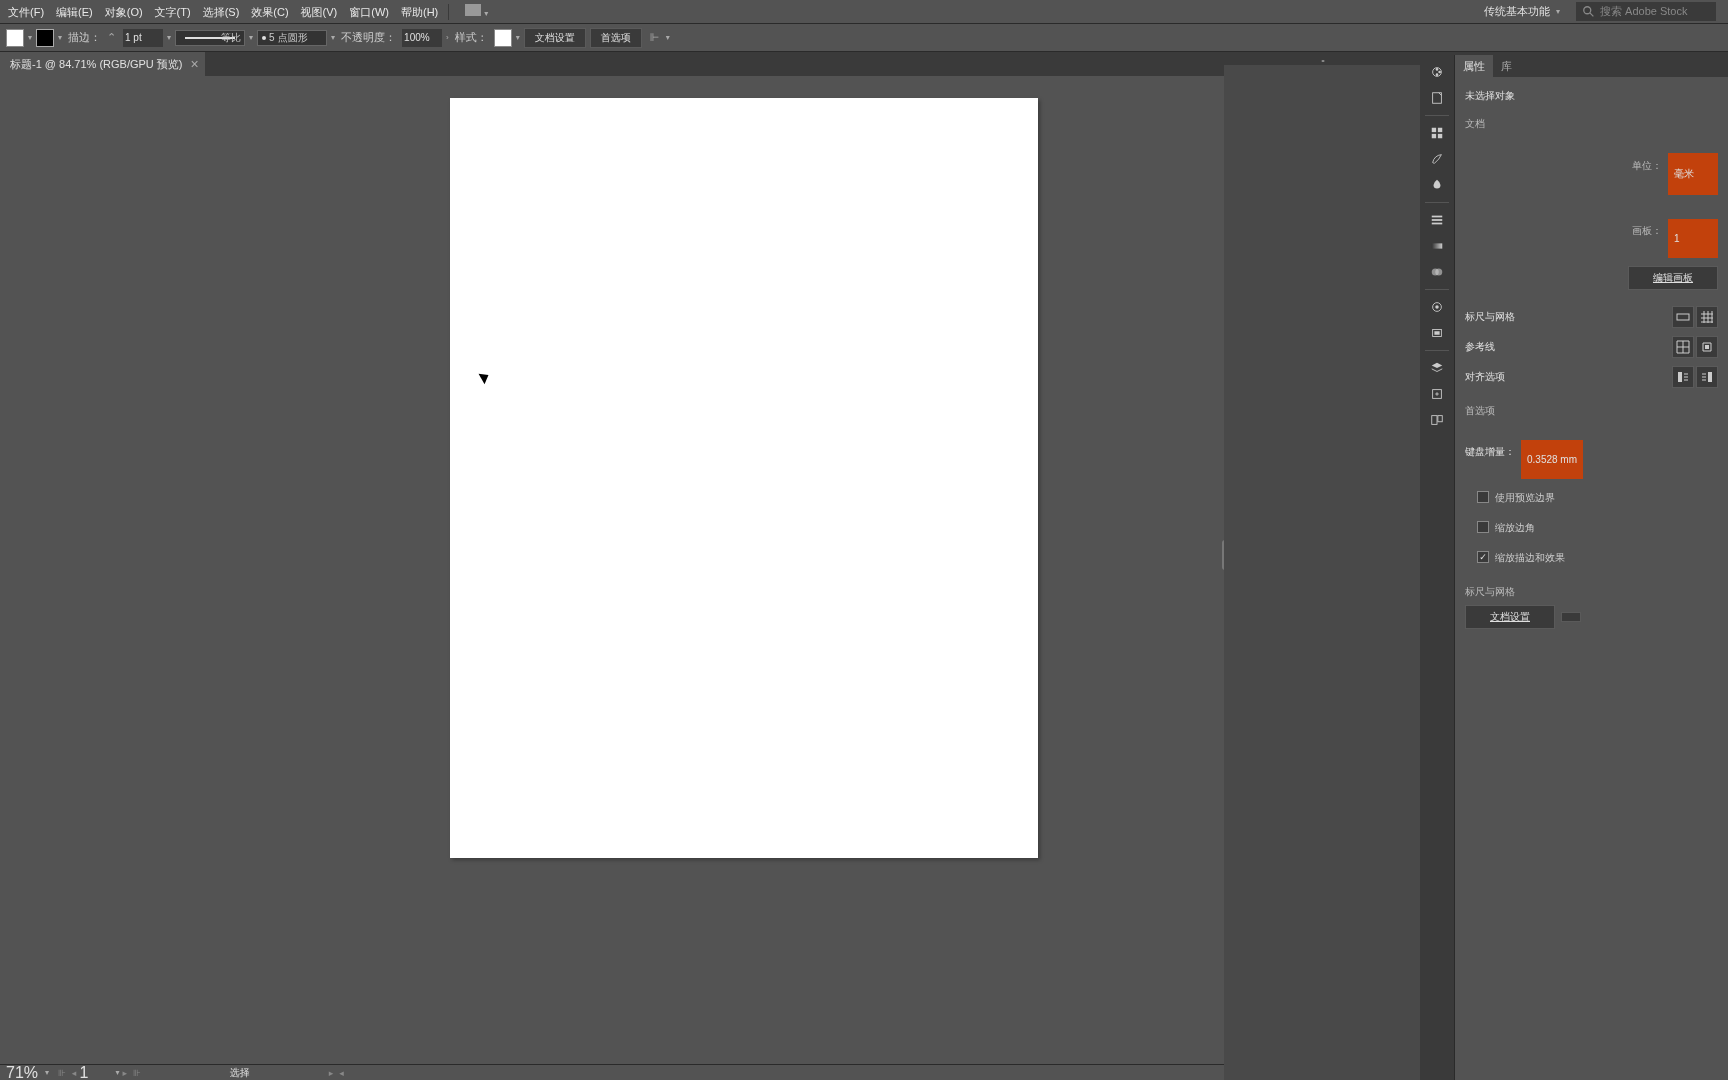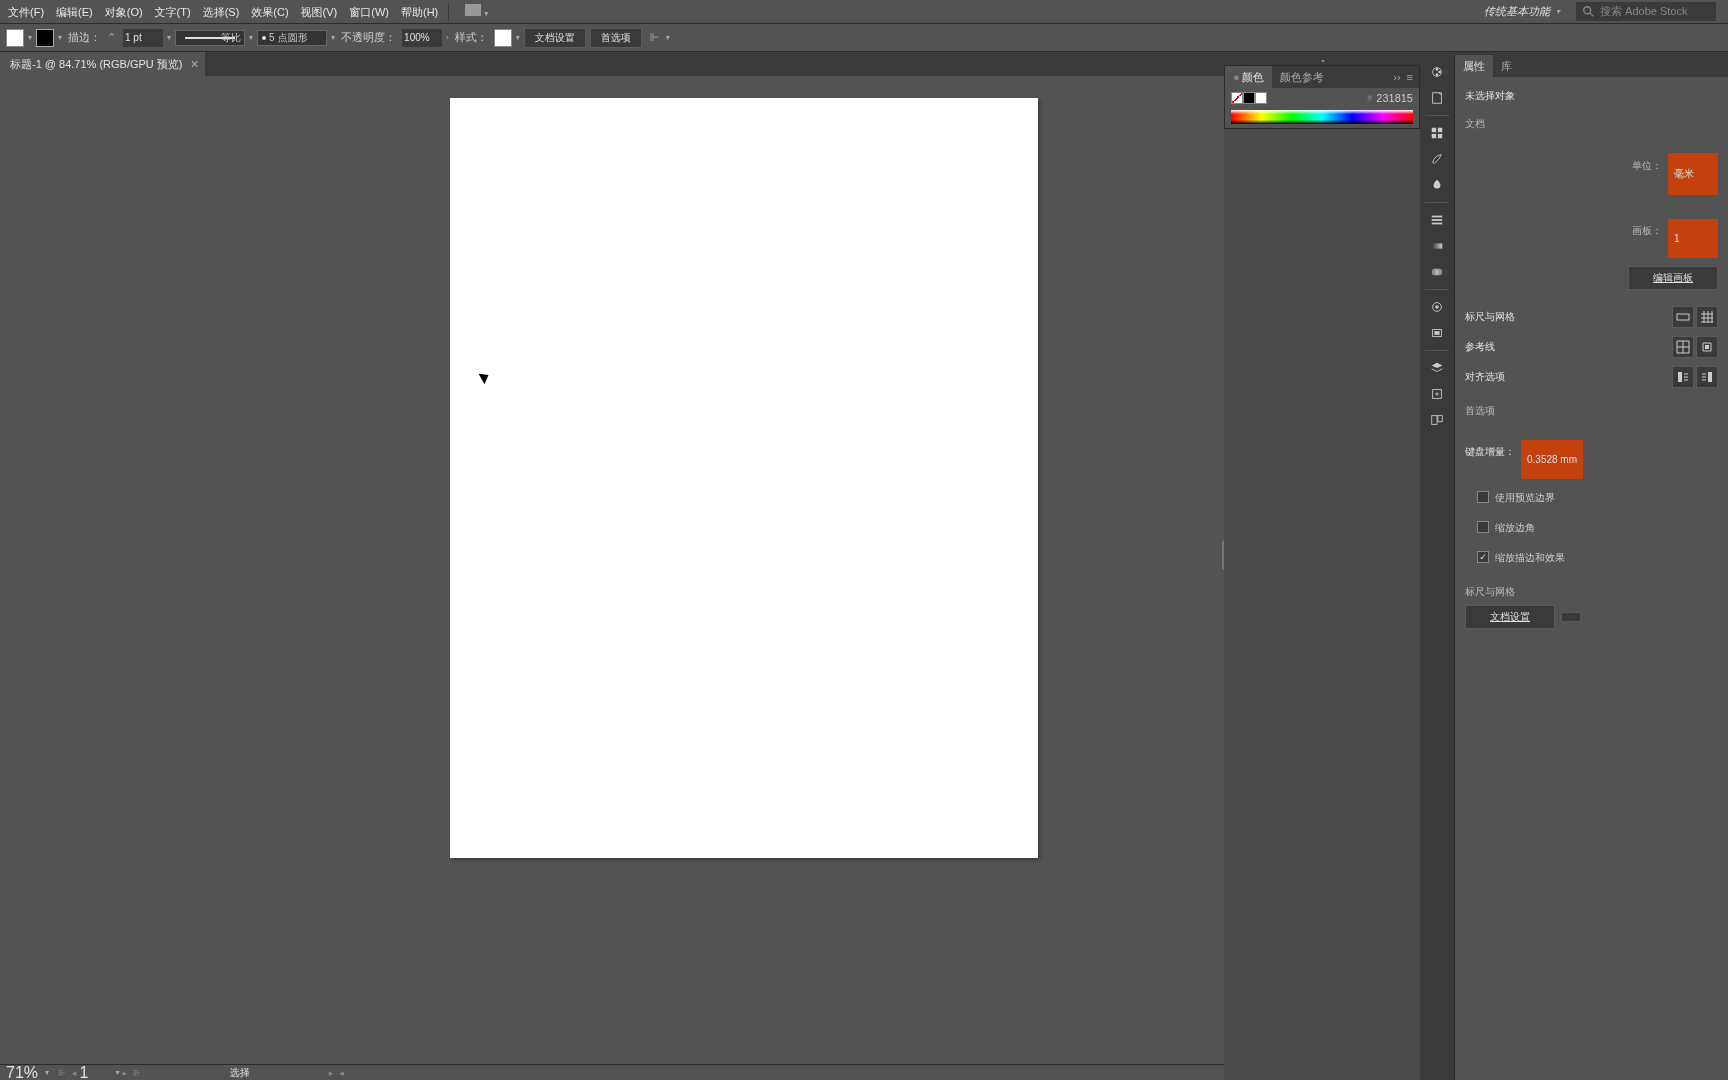--- a/index.html
+++ b/index.html
@@ -4,21 +4,21 @@
 <style>
 * { margin: 0; padding: 0; box-sizing: border-box; font-family: "Microsoft YaHei", sans-serif; }
 body { background: #535353; color: #e0e0e0; font-size: 11px; width: 1728px; height: 1080px; overflow: hidden; position: relative; }
 
 
 .menubar { height: 24px; background: #535353; display: flex; align-items: center; padding: 0 2px; border-bottom: 1px solid #2a2a2a; }
 .menu-item { padding: 0 6px; height: 24px; line-height: 24px; cursor: pointer; color: #e8e8e8; }
 .menu-divider { width: 1px; height: 16px; background: #3a3a3a; margin: 0 4px; }
 .layout-icon { width: 16px; height: 12px; background: #999; margin-left: 6px; display: inline-block; }
 .menubar-right { margin-left: auto; display: flex; align-items: center; gap: 8px; padding-right: 10px; }
-.workspace-select { background: #535353; padding: 2px 8px; display: flex; align-items: center; gap: 6px; font-style: italic; }
+.workspace-select { background: #535353; padding: 2px 8px; display: flex; align-items: center; gap: 6px; }
 .search-box { background: #3a3a3a; padding: 2px 6px; width: 140px; color: #888; display: flex; align-items: center; gap: 4px; }
 .chev { font-size: 8px; color: #aaa; }
 
 
 .optionsbar { height: 28px; background: #535353; display: flex; align-items: center; padding: 0 6px; border-bottom: 1px solid #2a2a2a; gap: 4px; }
 .swatch { width: 18px; height: 18px; border: 1px solid #888; }
 .swatch.white { background: #fff; }
 .swatch.fill-black { background: #000; border-color: #aaa; }
 .opt-label { color: #ccc; margin: 0 2px; }
 .opt-input { background: #3a3a3a; border: none; color: #e0e0e0; width: 40px; height: 18px; padding: 0 2px; font-size: 10px; }
@@ -182,40 +182,20 @@
   <span class="nav-btn" style="margin-left:70px">▸</span>
   <span class="nav-btn">◂</span>
 </div>
 
 <div class="right-area">
 
   <div class="inner-dock">
     <div class="grip-bar">
         <span class="grip-dots">••</span>
       </div>
-    <div class="color-panel">
-      <div class="panel-tabs">
-        <div class="panel-tab active"><span class="tab-bullet">●</span><span>颜色</span></div>
-        <div class="panel-tab">颜色参考</div>
-        <div class="panel-menu">
-          <span>››</span>
-          <span>≡</span>
-        </div>
-      </div>
-      <div class="color-swatches">
-        <div class="mini-swatch none"></div>
-        <div class="mini-swatch black"></div>
-        <div class="mini-swatch white"></div>
-        <div class="hex-display">
-          <span class="hash">#</span>
-          <span>231815</span>
-        </div>
-      </div>
-      <div class="spectrum"></div>
-    </div>
     <div class="panel-body-empty"></div>
   </div>
 
   <div class="icon-dock">
     <div class="dock-icon">
         <svg viewBox="0 0 16 16">
           <circle cx="8" cy="8" r="5" fill="none" stroke="#ccc"></circle>
           <circle cx="8" cy="5" r="1.5"></circle>
           <circle cx="11" cy="8" r="1.5"></circle>
           <circle cx="8" cy="11" r="1.5"></circle>

